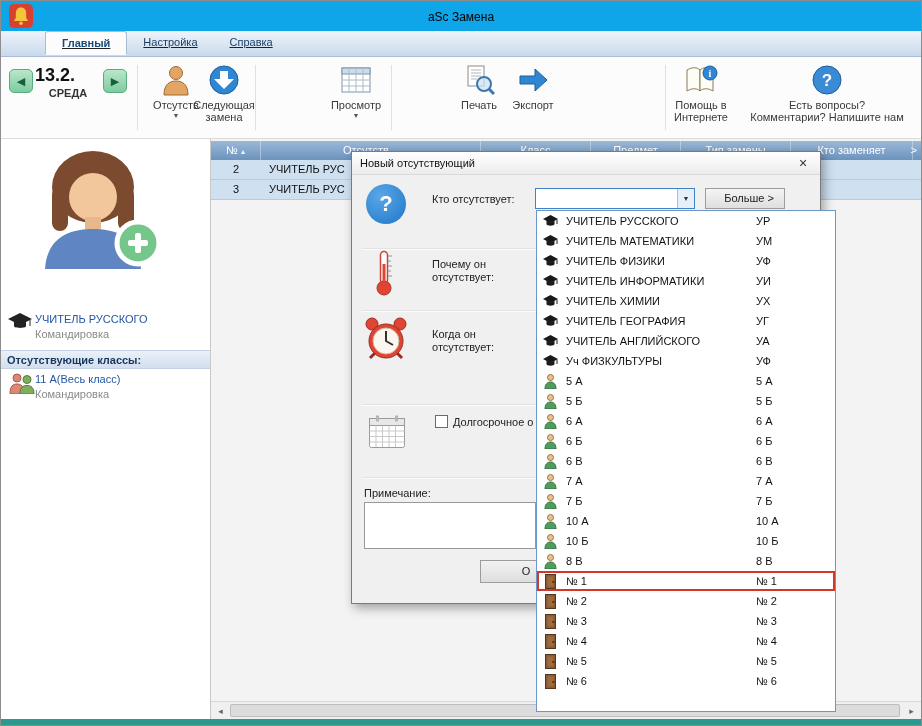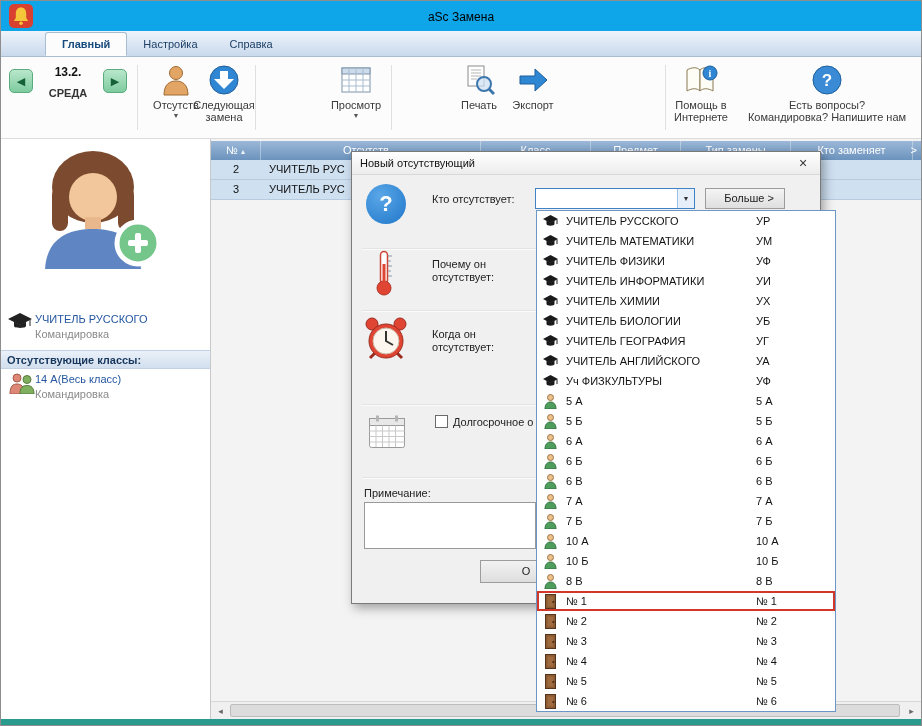--- a/index.html
+++ b/index.html
@@ -8,34 +8,34 @@
             overflow:hidden; font-size:11px; color:#222; }
 
   
   .titlebar { position:absolute; left:0; top:0; right:0; height:30px; background:#0ea5e9; }
   .app-icon { position:absolute; left:8px; top:3px; width:24px; height:24px; }
   .title-text { position:absolute; left:0; right:0; top:9px; text-align:center; font-size:12px; color:#000; }
 
   
   .tabbar { position:absolute; left:0; right:0; top:30px; height:26px;
             background:linear-gradient(#eef4fb,#c9d9ec); border-bottom:1px solid #a8bdd4;
-            display:flex; align-items:center; padding-left:44px; }
+            display:flex; align-items:flex-start; padding-left:44px;text-decoration:underline; }
   .tab { padding:5px 16px; color:#1c3f66; }
   .tab.active { background:#fcfcfc; border:1px solid #a8bdd4; border-bottom:1px solid #fcfcfc;
                 border-radius:3px 3px 0 0; font-weight:bold; color:#174a7c; margin-bottom:-1px; }
 
   
   .toolbar { position:absolute; left:0; right:0; top:56px; height:82px; background:#fcfcfc;
              border-bottom:1px solid #dcdcdc; }
   .tsep { position:absolute; top:8px; bottom:8px; width:1px; background:#e0e0e0; }
   .nav-btn { position:absolute; top:12px; width:24px; height:24px; border-radius:5px;
              background:linear-gradient(#b9e7cc,#7ecb9e); border:1px solid #5aab7d; color:#156238;
              font-size:11px; display:flex; align-items:center; justify-content:center; }
-  .date-day { position:absolute; left:34px; top:8px; width:66px; text-align:center;
-              font-size:12px; font-weight:bold; color:#111; }
+  .date-day { position:absolute; left:34px; top:8px; width:66px; text-align:left;
+              font-size:18px; font-weight:bold; color:#111; }
   .date-weekday { position:absolute; left:34px; top:30px; width:66px; text-align:center;
                   font-size:11px; font-weight:bold; color:#333; }
   .tb { position:absolute; top:4px; display:flex; flex-direction:column; align-items:center;
         color:#3a3a3a; text-align:center; }
   .tb .ic { height:38px; display:flex; align-items:center; justify-content:center; }
   .tb .lbl { line-height:12px; }
   .tb .caret { font-size:7px; color:#555; margin-top:1px; }
 
   
   .sidebar { position:absolute; left:0; top:138px; width:210px; height:580px; background:#fff;
@@ -216,21 +216,21 @@
     </div>
 
     <div class="tb" style="left:744px;width:164px">
       <div class="ic">
         <svg width="32" height="32" viewBox="0 0 32 32">
             <circle cx="16" cy="16" r="14" fill="#3b8ad6" stroke="#1d5f9c"></circle>
             <text x="16" y="22" font-size="17" font-weight="bold" fill="#fff" text-anchor="middle" font-family="Liberation Sans, sans-serif">?</text>
           </svg>
       </div>
       <div class="lbl">Есть вопросы?</div>
-      <div class="lbl">Командировка? Напишите нам</div>
+      <div class="lbl">Комментарии? Напишите нам</div>
     </div>
   </div>
 
   <div class="sidebar">
     <div class="avatar">
       <svg width="145" height="122" viewBox="0 0 145 122">
         <ellipse cx="70" cy="40" rx="41" ry="36" fill="#7c4a2e"></ellipse>
         <rect x="29" y="40" width="16" height="44" rx="8" fill="#7c4a2e"></rect>
         <rect x="95" y="40" width="16" height="44" rx="8" fill="#7c4a2e"></rect>
         <circle cx="70" cy="50" r="24" fill="#f2c79b"></circle>
@@ -257,21 +257,21 @@
     <div class="side-header" style="top:211px">Отсутствующие классы:</div>
     <div class="side-item" style="top:232px;height:36px">
       <span class="s-icon">
         <svg width="28" height="21" viewBox="0 0 28 21">
             <circle cx="9" cy="5" r="4" fill="#dd8877" stroke="#a85a48"></circle>
             <path d="M2,21 C2,13 5,11 9,11 C13,11 16,13 16,21 Z" fill="#dd8877" stroke="#a85a48"></path>
             <circle cx="19" cy="6.5" r="4" fill="#7fae5d" stroke="#567a3c"></circle>
             <path d="M12,21 C12,14 15,12.5 19,12.5 C23,12.5 26,14.5 26,21 Z" fill="#7fae5d" stroke="#567a3c"></path>
           </svg>
       </span>
-      <span class="nm">14 А(Весь класс)</span>
+      <span class="nm">11 А(Весь класс)</span>
       <span class="rsn">Командировка</span>
     </div>
   </div>
 
   <div class="table-area">
     <div class="thead">
       <div class="thead-more">&gt;</div>
     <div class="th" style="left: 0px; width: 50px;">№<span class="sort">▴</span></div>
         <div class="th" style="left: 50px; width: 220px;">Отсутств...</div>
         <div class="th" style="left: 270px; width: 110px;">Класс</div>
@@ -415,31 +415,20 @@
         <span class="dd-code">УХ</span>
       </div>
       <div class="dd-item">
         <span class="dd-icon">
           <svg width="15" height="13" viewBox="0 0 15 13">
             <polygon points="7.5,0 15,4 7.5,8 0,4" fill="#1a1a1a"></polygon>
             <path d="M3.5,5.5 V9 C3.5,11.2 11.5,11.2 11.5,9 V5.5 L7.5,7.5 Z" fill="#1a1a1a"></path>
             <line x1="14" y1="4.5" x2="14" y2="9" stroke="#1a1a1a"></line>
           </svg>
         </span>
-        <span class="dd-name">УЧИТЕЛЬ БИОЛОГИИ</span>
-        <span class="dd-code">УБ</span>
-      </div>
-      <div class="dd-item">
-        <span class="dd-icon">
-          <svg width="15" height="13" viewBox="0 0 15 13">
-            <polygon points="7.5,0 15,4 7.5,8 0,4" fill="#1a1a1a"></polygon>
-            <path d="M3.5,5.5 V9 C3.5,11.2 11.5,11.2 11.5,9 V5.5 L7.5,7.5 Z" fill="#1a1a1a"></path>
-            <line x1="14" y1="4.5" x2="14" y2="9" stroke="#1a1a1a"></line>
-          </svg>
-        </span>
         <span class="dd-name">УЧИТЕЛЬ ГЕОГРАФИЯ</span>
         <span class="dd-code">УГ</span>
       </div>
       <div class="dd-item">
         <span class="dd-icon">
           <svg width="15" height="13" viewBox="0 0 15 13">
             <polygon points="7.5,0 15,4 7.5,8 0,4" fill="#1a1a1a"></polygon>
             <path d="M3.5,5.5 V9 C3.5,11.2 11.5,11.2 11.5,9 V5.5 L7.5,7.5 Z" fill="#1a1a1a"></path>
             <line x1="14" y1="4.5" x2="14" y2="9" stroke="#1a1a1a"></line>
           </svg>

